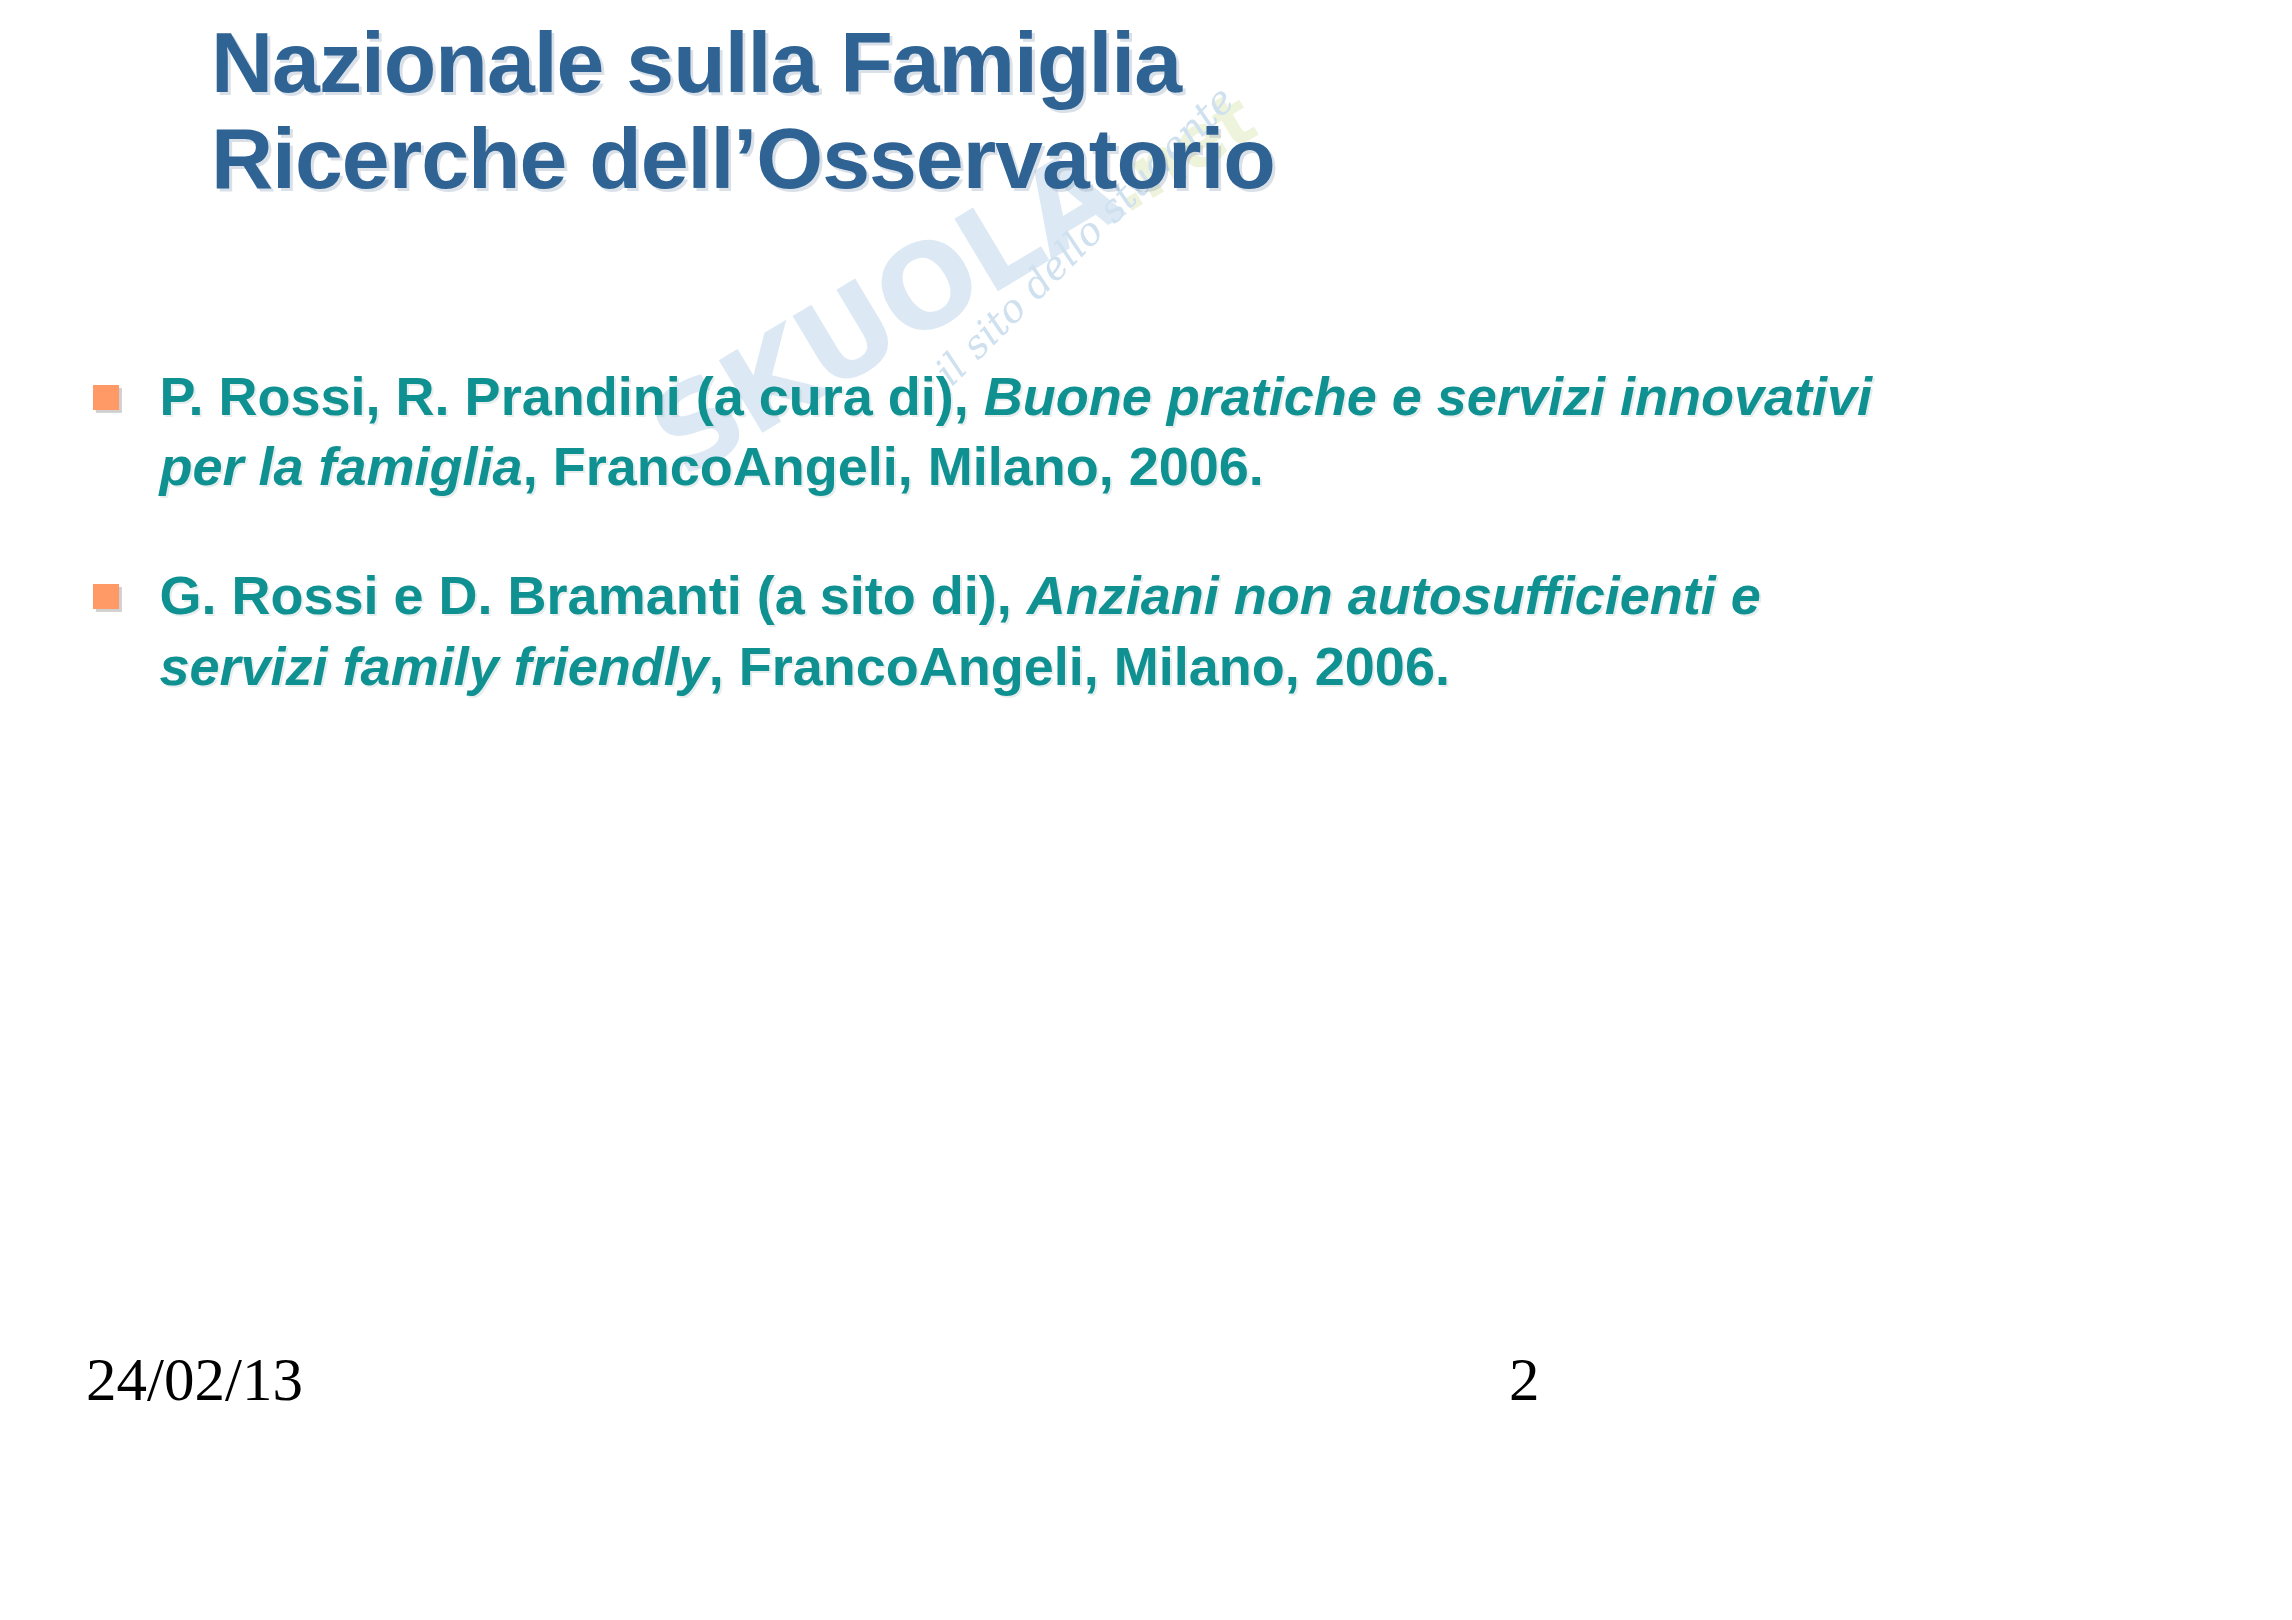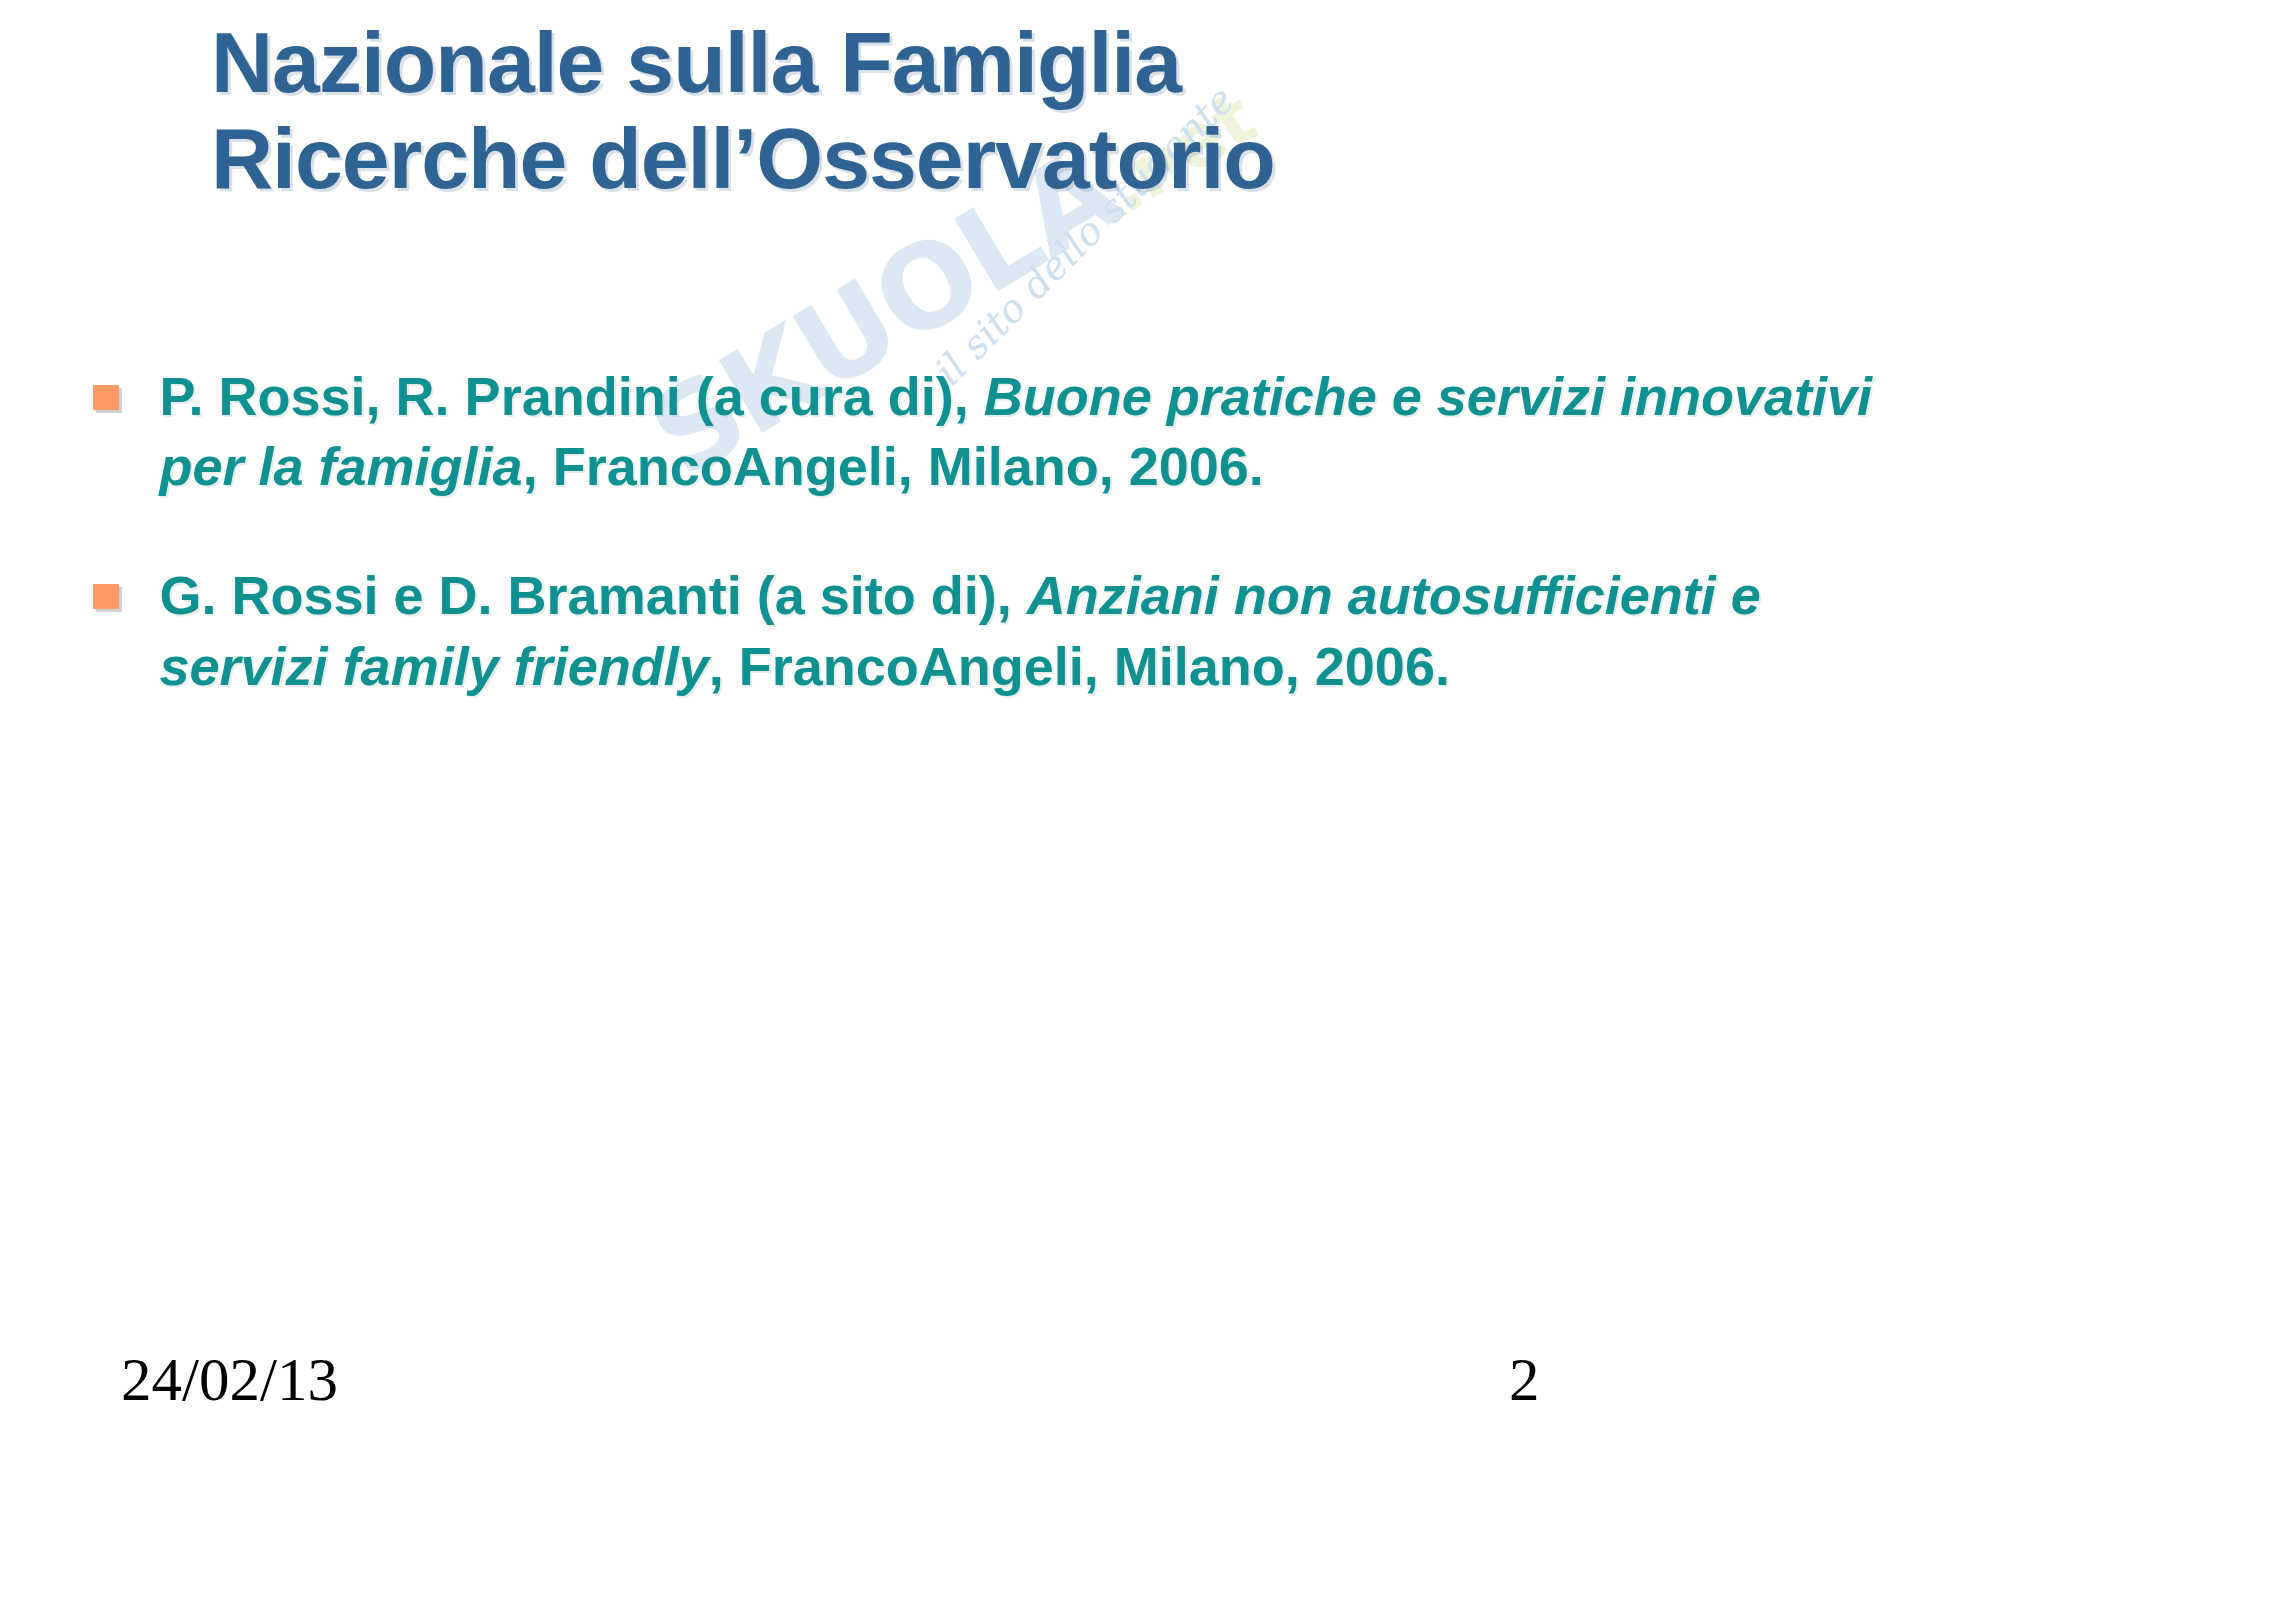--- a/index.html
+++ b/index.html
@@ -126,21 +126,20 @@
 
   
   #footer-date {
     position: absolute;
     left: 86px;
     top: 1345px;
     font-family: "Liberation Serif", serif;
     font-size: 61px;
     color: #000000;
     z-index: 3;
-    margin-left: 35px;
   }
   #footer-page {
     position: absolute;
     left: 1509px;
     top: 1345px;
     font-family: "Liberation Serif", serif;
     font-size: 61px;
     color: #000000;
     z-index: 3;
   }

